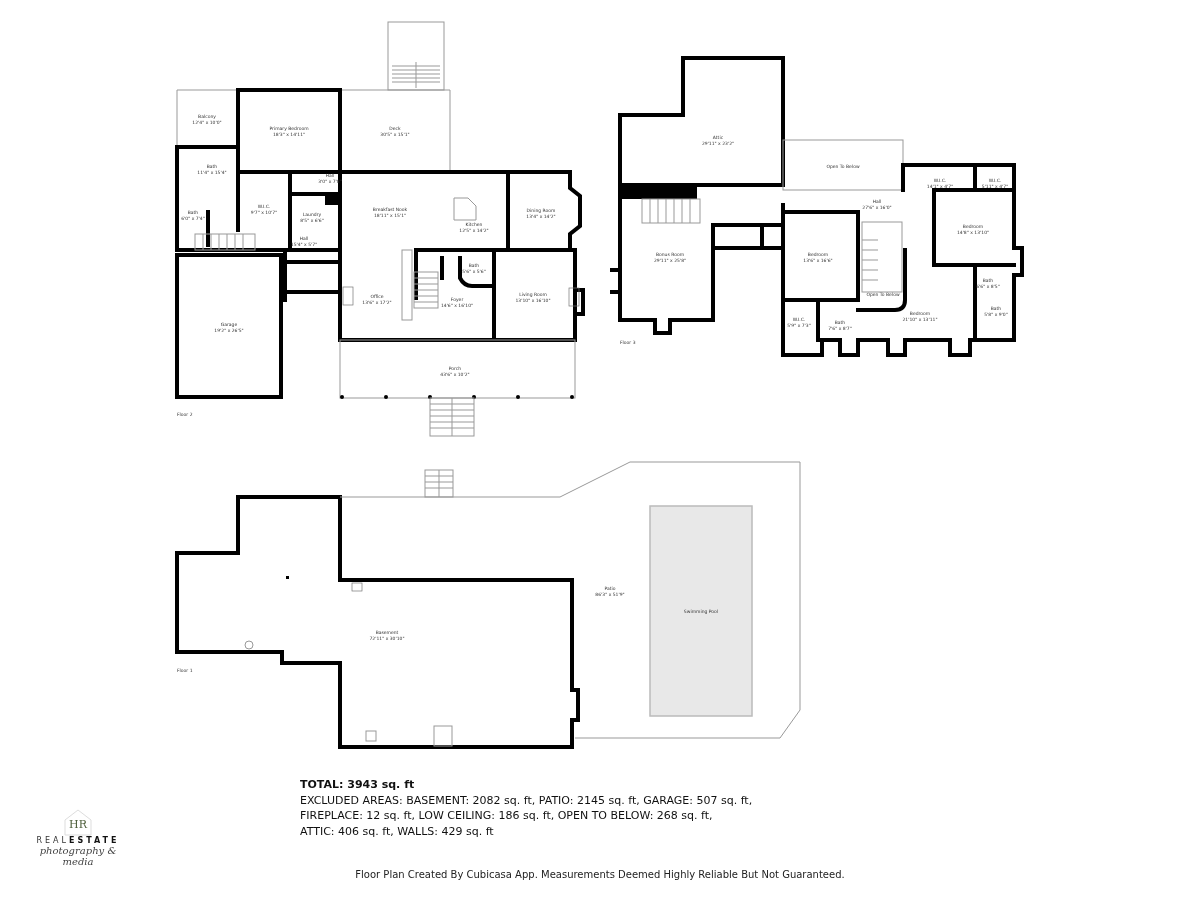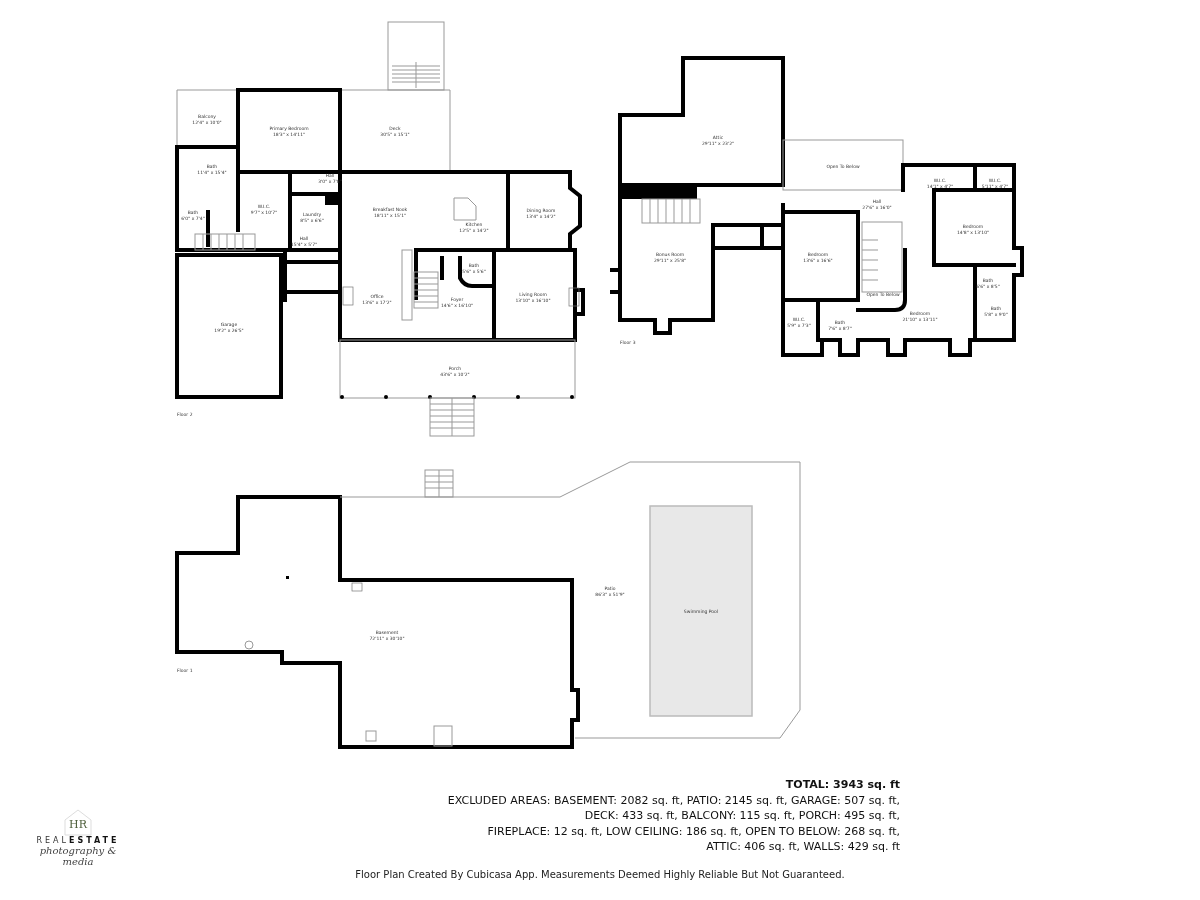--- a/index.html
+++ b/index.html
@@ -2,21 +2,21 @@
 <html><head>
 <meta charset="utf-8">
 <style>
   html,body{margin:0;padding:0;background:#fff;}
   body{width:1200px;height:900px;position:relative;overflow:hidden;font-family:"DejaVu Sans",sans-serif;color:#111;}
   svg.plan{position:absolute;left:0;top:0;}
   .wall{stroke:#000;stroke-width:4;fill:none;stroke-linecap:square;}
   .thin{stroke:#999;stroke-width:1;fill:none;}
   .room-label{font-family:"DejaVu Sans",sans-serif;font-size:4.5px;fill:#333;text-anchor:middle;}
   .floor-label{font-family:"DejaVu Sans",sans-serif;font-size:4.5px;fill:#333;}
-  .summary{position:absolute;left:300px;top:777px;width:600px;text-align:right;font-family:"DejaVu Sans",sans-serif;font-size:11px;line-height:15.5px;color:#111;}
+  .summary{position:absolute;left:300px;top:777px;width:600px;text-align:left;font-family:"DejaVu Sans",sans-serif;font-size:11px;line-height:15.5px;color:#111;}
   .summary .total{font-weight:bold;}
   .credit{position:absolute;left:300px;top:869px;width:600px;text-align:center;font-size:10px;color:#222;font-family:"DejaVu Sans",sans-serif;}
   .logo{position:absolute;left:28px;top:808px;width:100px;text-align:center;}
   .logo .house{width:30px;height:28px;margin:0 auto;position:relative;}
   .logo .mono{font-family:"DejaVu Serif",serif;font-size:11px;color:#4d5e3a;position:absolute;left:0;right:0;top:10px;text-align:center;}
   .logo .re{font-family:"DejaVu Sans",sans-serif;font-size:8px;letter-spacing:3px;color:#333;}
   .logo .re b{color:#111;font-weight:bold;}
   .logo .sub{font-family:"DejaVu Serif",serif;font-style:italic;font-size:10px;color:#444;}
 </style>
 </head>
@@ -219,17 +219,16 @@
       </svg>
     <span class="mono">HR</span>
   </div>
   <div class="re"><span>REAL</span><b>ESTATE</b></div>
   <div class="sub">photography &amp; media</div>
 </div>
 
 <div class="summary">
   <div class="total">TOTAL: 3943 sq. ft</div>
   <div>EXCLUDED AREAS: BASEMENT: 2082 sq. ft, PATIO: 2145 sq. ft, GARAGE: 507 sq. ft,</div>
-  <div>DECK: 433 sq. ft, BALCONY: 115 sq. ft, PORCH: 495 sq. ft,</div>
   <div>FIREPLACE: 12 sq. ft, LOW CEILING: 186 sq. ft, OPEN TO BELOW: 268 sq. ft,</div>
   <div>ATTIC: 406 sq. ft, WALLS: 429 sq. ft</div>
 </div>
 <div class="credit">Floor Plan Created By Cubicasa App. Measurements Deemed Highly Reliable But Not Guaranteed.</div>
 
 </body></html>

